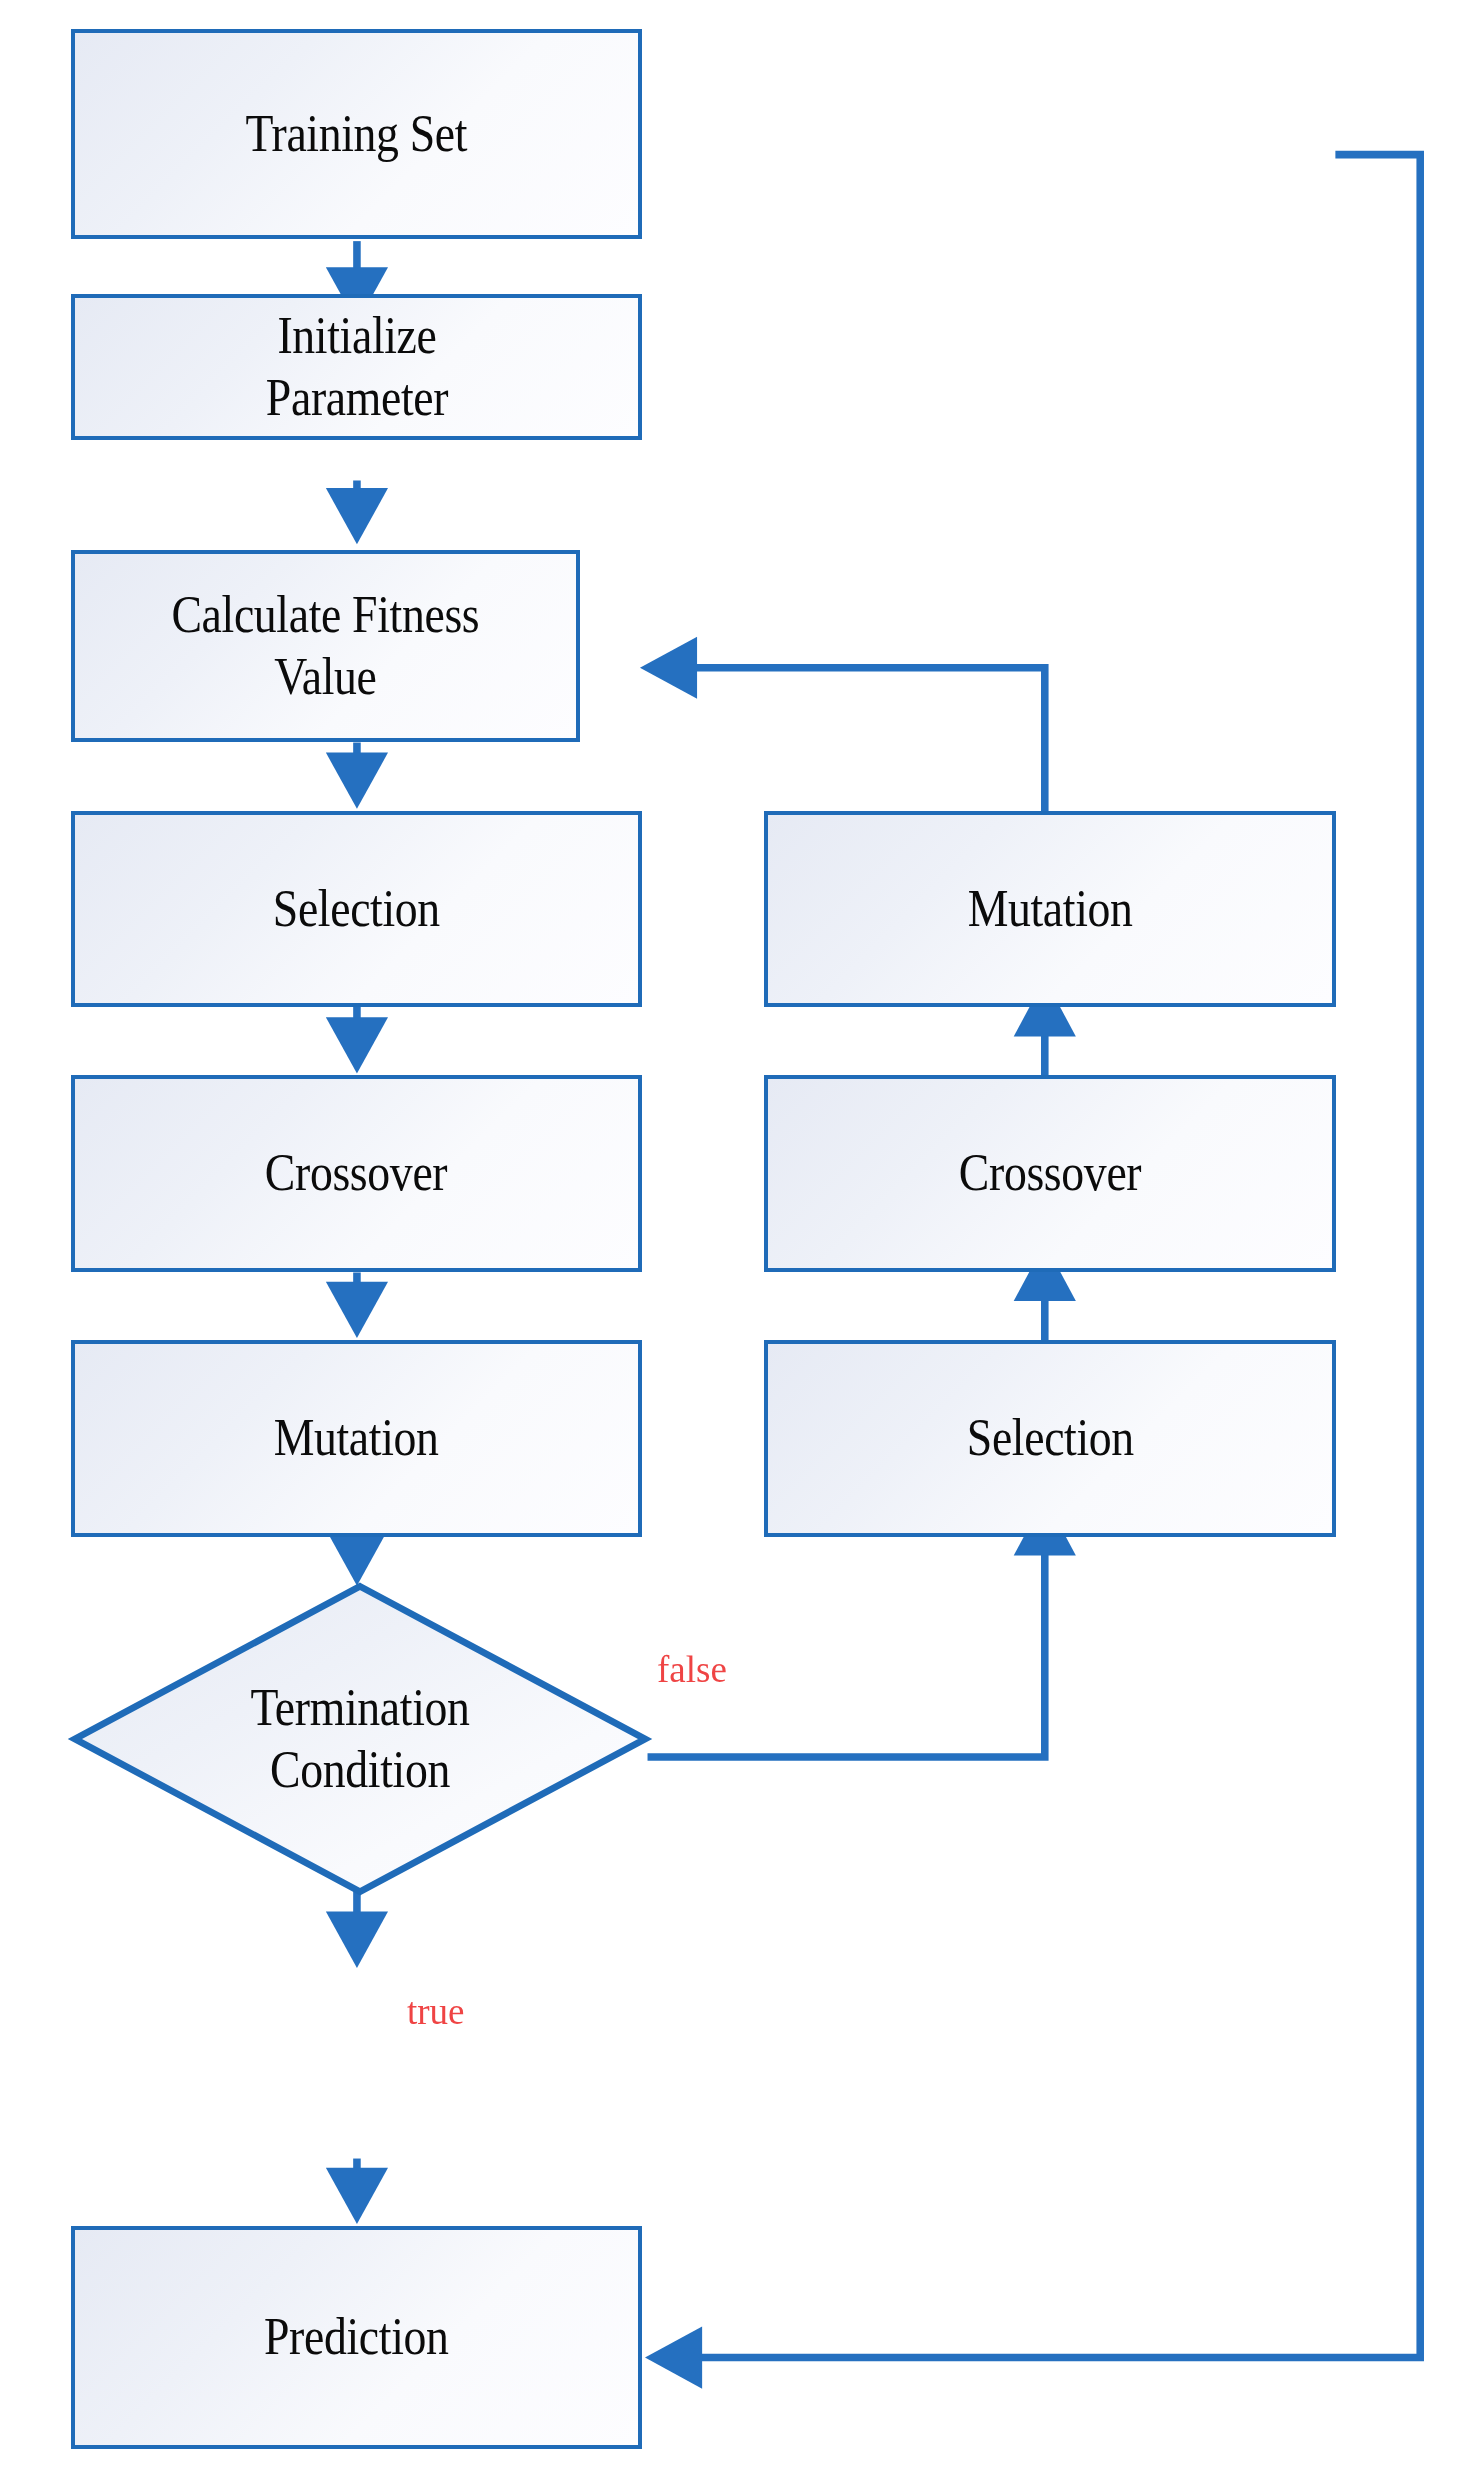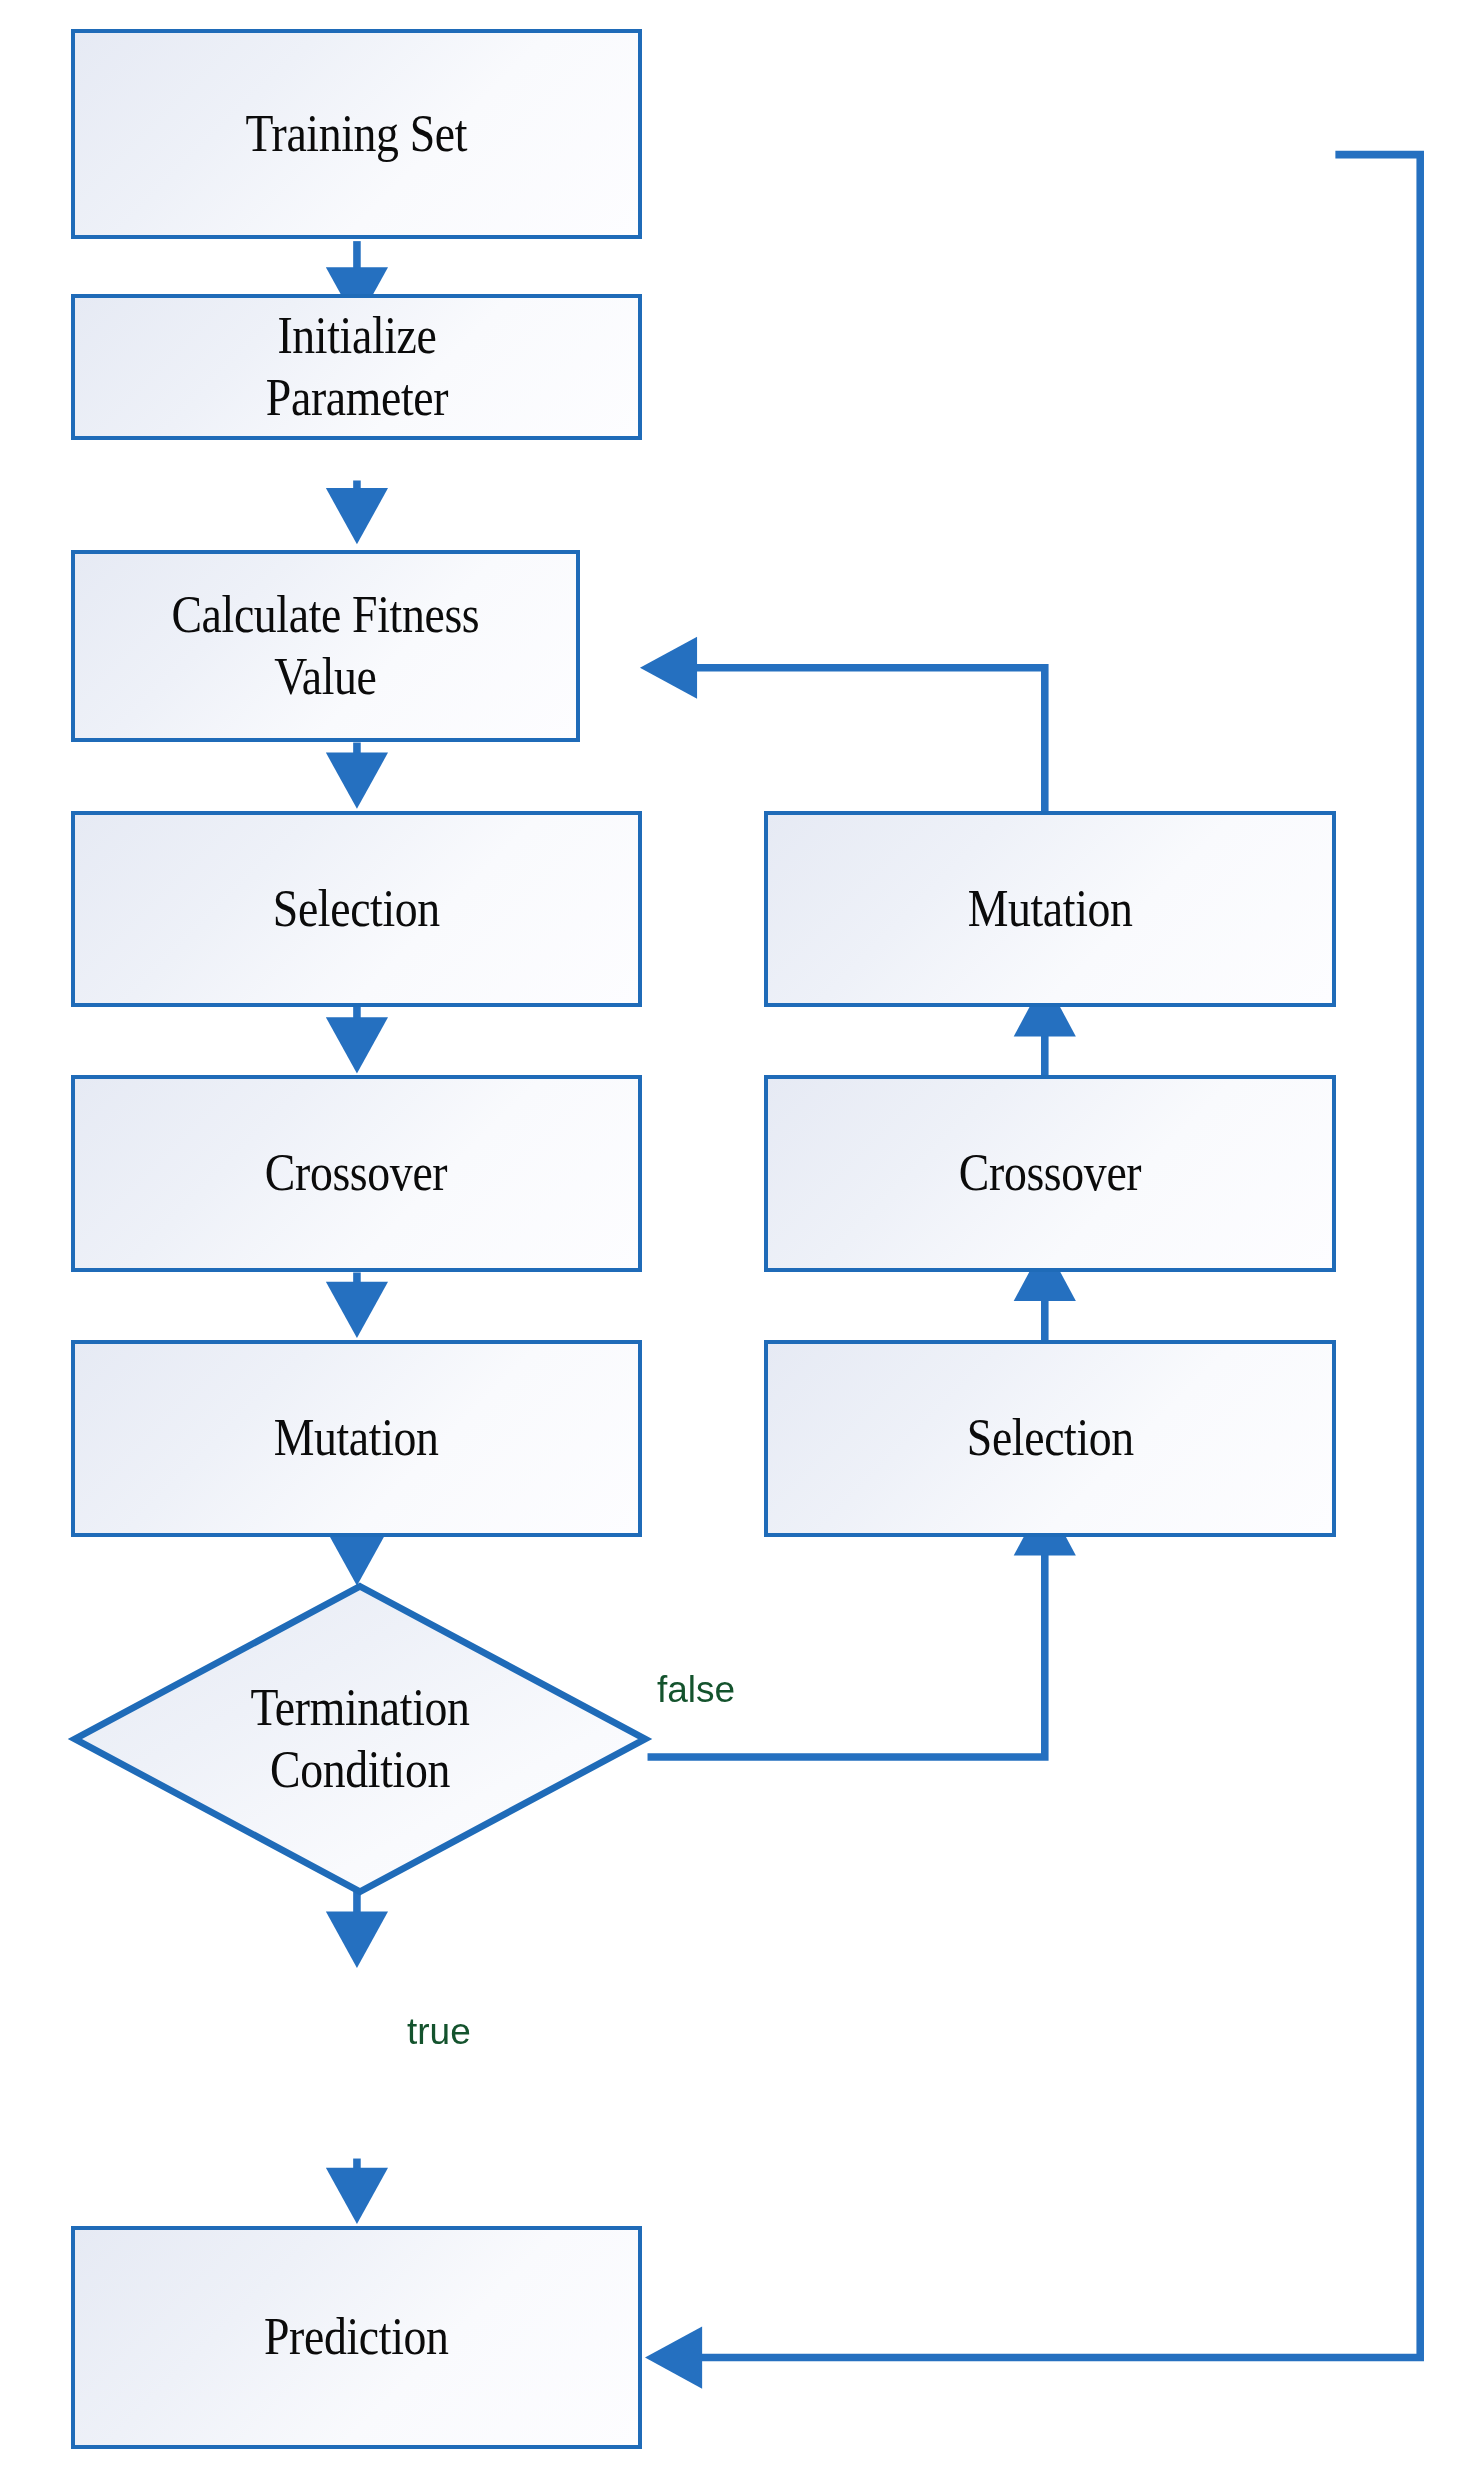--- a/index.html
+++ b/index.html
@@ -68,26 +68,25 @@
     font-size: 52px;
     line-height: 1.2;
     letter-spacing: -0.4px;
     transform: scaleX(0.88);
     white-space: pre-line;
   }
 
   
   .edge-label {
     position: absolute;
-    color: #14532d;
-    font-family: Liberation Sans, sans-serif;
+    color: #ef4444;
+    font-family: Liberation Serif, serif;
     font-size: 37px;
     line-height: 1;
     white-space: nowrap;
-    margin-top: 20px;
   }
 
   
   #connectors {
     position: absolute;
     left: 0;
     top: 0;
     width: 1479px;
     height: 2487px;
     pointer-events: none;

